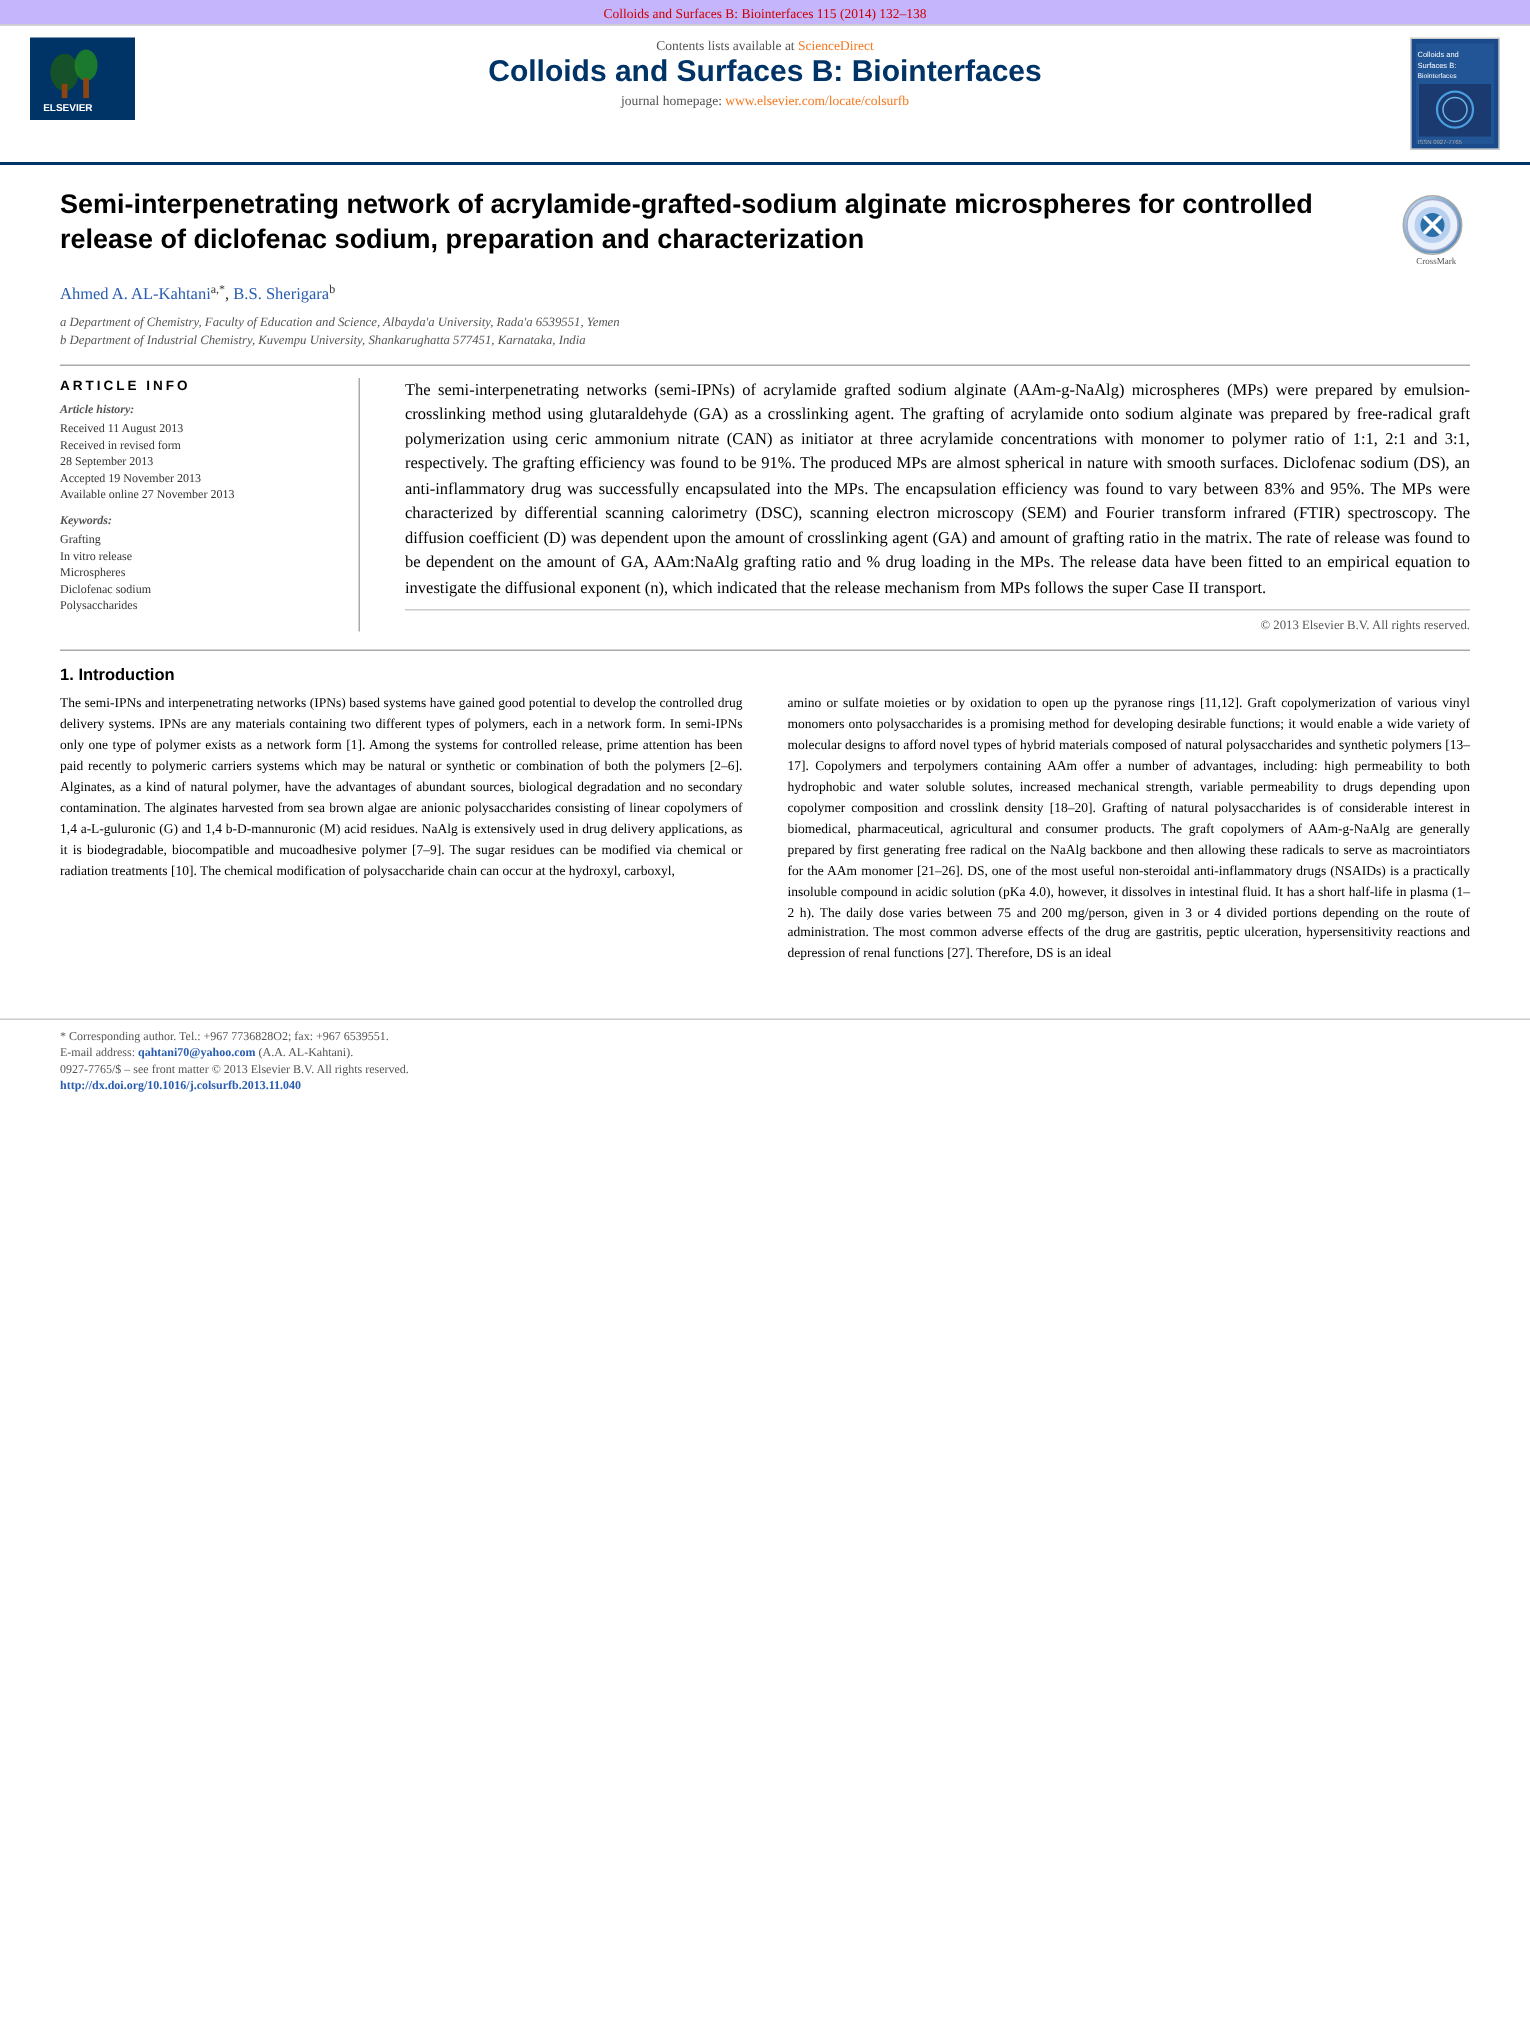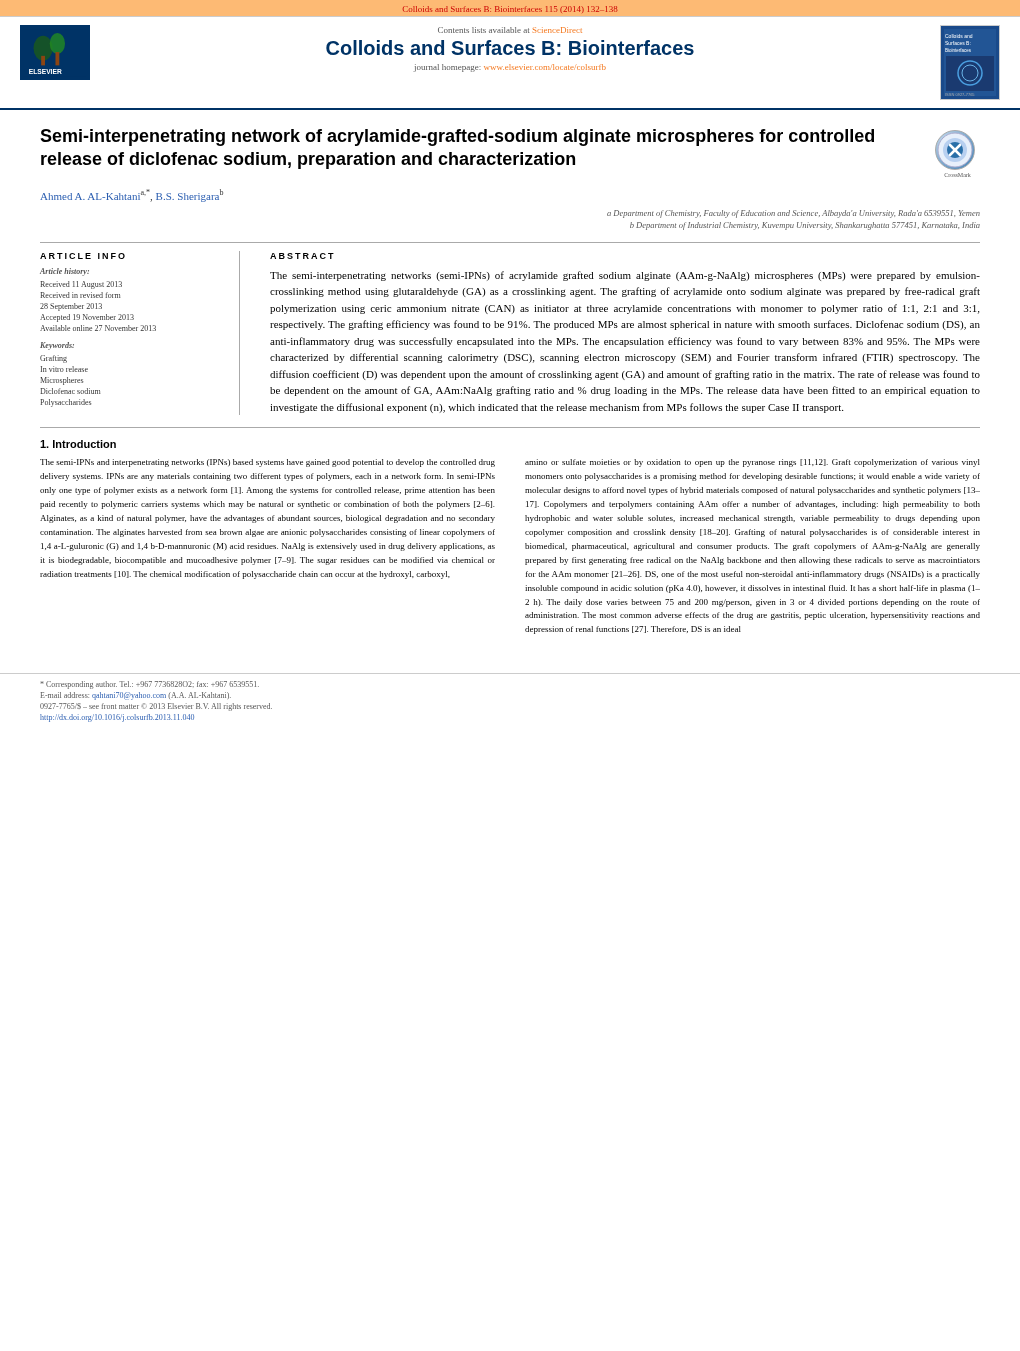--- a/index.html
+++ b/index.html
@@ -7,21 +7,21 @@
       background: #fff;
       font-family: 'Times New Roman', Times, serif;
       font-size: 10px;
       color: #000;
       width: 1020px;
       min-height: 1351px;
     }
 
     
     .journal-bar {
-      background: #fdba74;
+      background: #c4b5fd;
       text-align: center;
       padding: 4px 0 2px;
       font-size: 9px;
       color: #c00;
       border-bottom: 1px solid #ccc;
     }
 
     
     .header-section {
       display: flex;
@@ -144,21 +144,21 @@
     }
     .author-name {
       color: #2a5db0;
     }
     .affiliations {
       font-size: 8.5px;
       color: #555;
       margin-bottom: 12px;
       font-style: italic;
     }
-    .affiliations p { margin-bottom: 2px; text-align: right; }
+    .affiliations p { margin-bottom: 2px; }
 
     
     .two-col {
       display: flex;
       gap: 30px;
       margin-bottom: 12px;
       border-top: 1px solid #aaa;
       padding-top: 8px;
     }
     .col-article-info {
@@ -254,20 +254,21 @@
       margin-top: 15px;
     }
     .footnote {
       font-size: 8px;
       color: #555;
       margin-bottom: 2px;
     }
     .footnote a {
       color: #2a5db0;
       text-decoration: none;
+      font-weight: bold;
     }
   </style>
 </head>
 <body>
 
 <div class="journal-bar">
   <span>Colloids and Surfaces B: Biointerfaces 115 (2014) 132–138</span>
 </div>
 
 <div class="header-section">
@@ -356,22 +357,22 @@
 
       <div class="info-sub-heading">Keywords:</div>
       <div class="info-text">Grafting</div>
       <div class="info-text">In vitro release</div>
       <div class="info-text">Microspheres</div>
       <div class="info-text">Diclofenac sodium</div>
       <div class="info-text">Polysaccharides</div>
     </div>
 
     <div class="col-abstract">
-      <div class="section-heading">ABSTRACT</div>
       <p class="abstract-text">The semi-interpenetrating networks (semi-IPNs) of acrylamide grafted sodium alginate (AAm-g-NaAlg) microspheres (MPs) were prepared by emulsion-crosslinking method using glutaraldehyde (GA) as a crosslinking agent. The grafting of acrylamide onto sodium alginate was prepared by free-radical graft polymerization using ceric ammonium nitrate (CAN) as initiator at three acrylamide concentrations with monomer to polymer ratio of 1:1, 2:1 and 3:1, respectively. The grafting efficiency was found to be 91%. The produced MPs are almost spherical in nature with smooth surfaces. Diclofenac sodium (DS), an anti-inflammatory drug was successfully encapsulated into the MPs. The encapsulation efficiency was found to vary between 83% and 95%. The MPs were characterized by differential scanning calorimetry (DSC), scanning electron microscopy (SEM) and Fourier transform infrared (FTIR) spectroscopy. The diffusion coefficient (D) was dependent upon the amount of crosslinking agent (GA) and amount of grafting ratio in the matrix. The rate of release was found to be dependent on the amount of GA, AAm:NaAlg grafting ratio and % drug loading in the MPs. The release data have been fitted to an empirical equation to investigate the diffusional exponent (n), which indicated that the release mechanism from MPs follows the super Case II transport.</p>
+      <div class="copyright-line">© 2013 Elsevier B.V. All rights reserved.</div>
     </div>
   </div>
 
   <hr class="section-divider">
 
   <div>
     <div class="body-section-title">
       <span>1.</span>
       <span>Introduction</span>
     </div>

